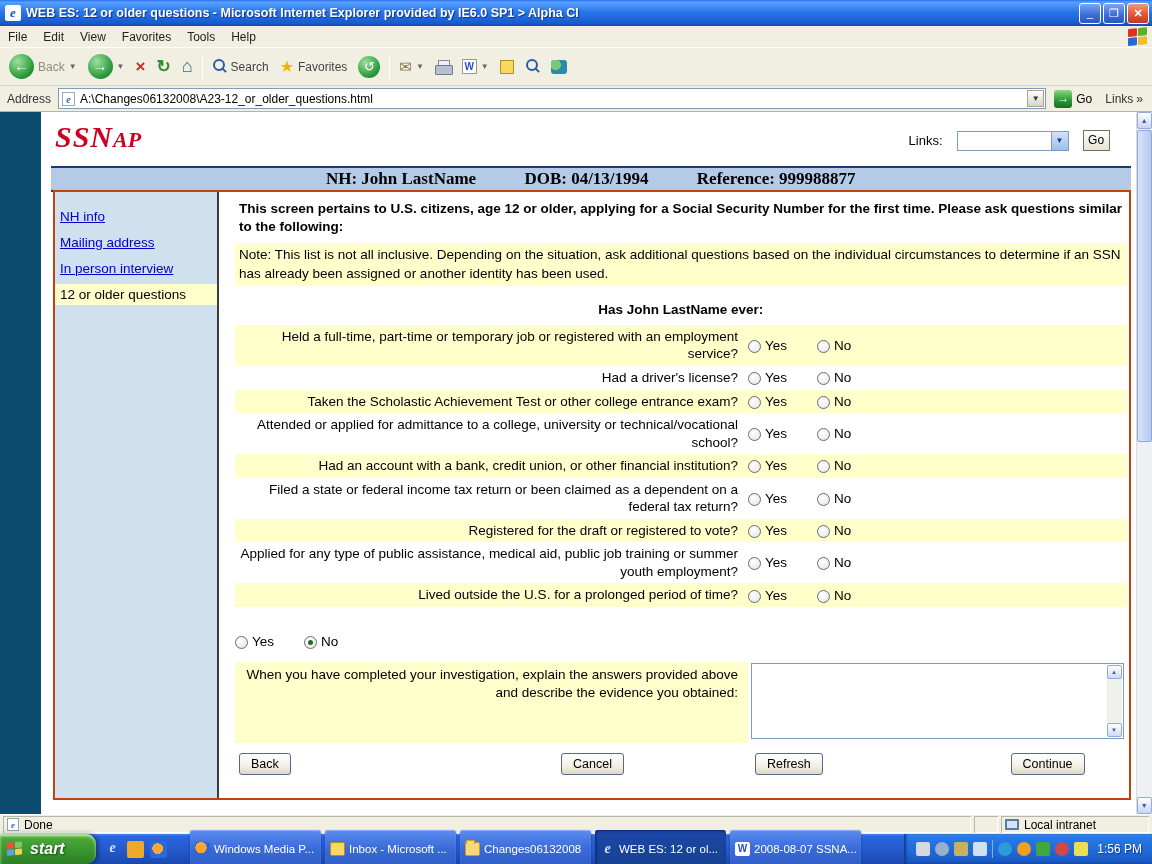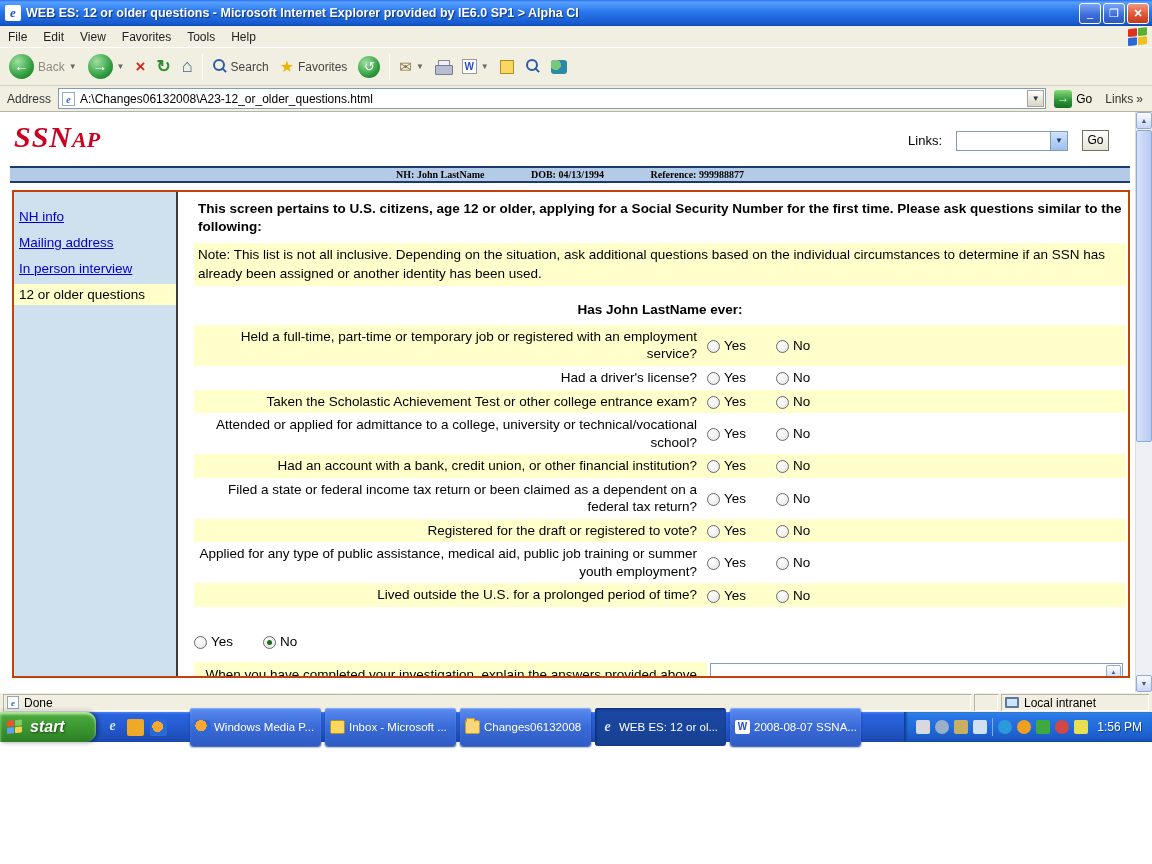--- a/index.html
+++ b/index.html
@@ -71,21 +71,21 @@
     font:bold italic 10px "Liberation Serif",serif; text-align:center; line-height:13px; }
   .addr-text { font-size:12px; flex:1; color:#000; white-space:nowrap; overflow:hidden; }
   .addr-drop { width:17px; height:17px; background:linear-gradient(#fefefe,#d8d4c8); border:1px solid #a8a494;
     font-size:8px; color:#333; text-align:center; line-height:16px; }
   .go-wrap { display:flex; align-items:center; gap:4px; padding:0 4px; font-size:12px; }
   .go-ic { width:18px; height:18px; border-radius:3px; color:#fff; font-weight:bold; text-align:center;
     line-height:17px; background:linear-gradient(180deg,#86dc7a,#2a9434 60%,#157020); }
   .links-zone { display:flex; align-items:center; gap:3px; font-size:12px; padding:0 5px; color:#333; }
 
   
-  .viewport { position:relative; height:580px; display:flex; background:#0c4a6e; }
+  .viewport { position:relative; height:702px; display:flex; background:#0c4a6e;padding-left:41px; }
   .pagearea { width:1135px; position:relative; overflow:hidden; background:#fff; }
   .vscroll { width:17px; display:flex; flex-direction:column; background:#eef0f5; border-left:1px solid #dedbd0; }
   .scroll-btn { height:17px; background:linear-gradient(180deg,#fdfdff,#c9d5f2); border:1px solid #94aadc;
     border-radius:2px; color:#3a5a9c; font-size:7px; text-align:center; line-height:15px; }
   .scroll-thumb { height:312px; margin:1px 0; border:1px solid #8fa8da; border-radius:2px;
     background:linear-gradient(90deg,#d8e2fa,#b6c9f0); }
   .scroll-rest { flex:1; }
 
   
   .logo { position:absolute; left:14px; top:8px; color:#cc0022;
@@ -93,21 +93,21 @@
   .logo .big { font-size:30px; letter-spacing:1px; }
   .logo .small { font-size:22px; }
   .links-top { position:absolute; right:26px; top:18px; display:flex; align-items:center; gap:14px; font-size:13px; }
   .links-combo { width:112px; height:20px; background:#fff; border:1px solid #7f9db9; display:flex; }
   .combo-arrow { margin-left:auto; width:17px; background:linear-gradient(180deg,#d3e2f8,#9cc0ee);
     border-left:1px solid #7f9db9; font-size:8px; color:#1a3a7c; text-align:center; line-height:18px; }
   .links-go { width:27px; height:21px; font-size:12px; background:linear-gradient(180deg,#fff,#e6e2d4);
     border:1px solid #707060; text-align:center; line-height:19px; }
   .nh-bar { position:absolute; left:10px; right:5px; top:54px; background:#b4cbe8;
     border-top:2px solid #1c3a6a; border-bottom:2px solid #1c3a6a; text-align:center;
-    font-family:"Liberation Serif",serif; font-weight:bold; font-size:10px; padding:1px 0; }
+    font-family:"Liberation Serif",serif; font-weight:bold; font-size:17px; padding:1px 0; }
   .nh-bar .grp { margin:0 22px; white-space:nowrap; }
 
   .main { position:absolute; left:12px; right:5px; top:78px; bottom:14px;
     border:2px solid #c2410c; display:flex;gap:14px; }
   .sidebar { width:164px; background:#cfe0ef; border-right:2px solid #3c3c3c; padding-top:14px; }
   .side-item { font-size:13.5px; padding:3px 4px 3px 5px; margin-bottom:5px; color:#0000cc;
     text-decoration:underline; cursor:pointer; }
   .side-item.active { background:#ffffcc; color:#000; text-decoration:none; }
 
   .content { flex:1; background:#fff; padding:6px 2px 0 2px; display:flex; flex-direction:column; overflow:hidden; }

